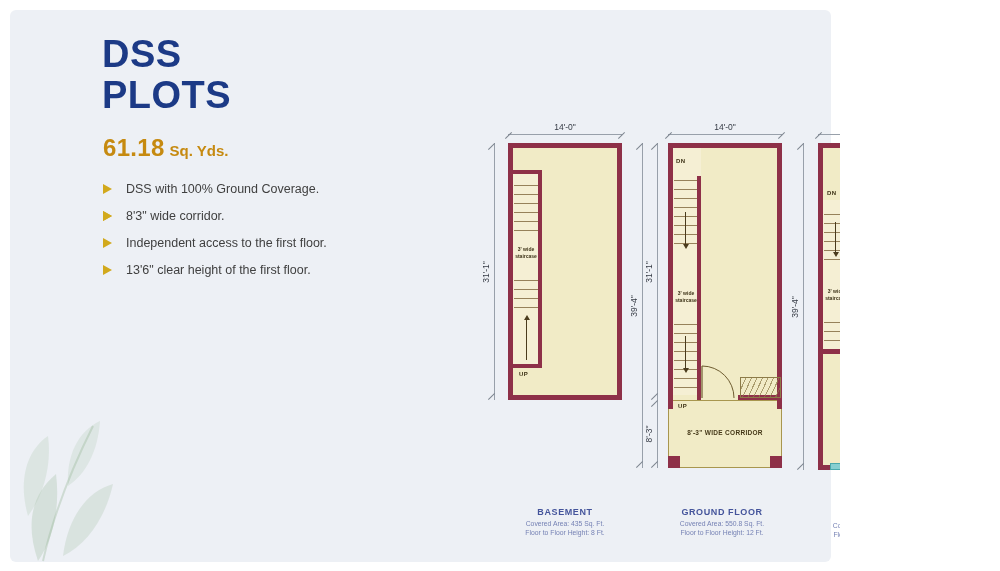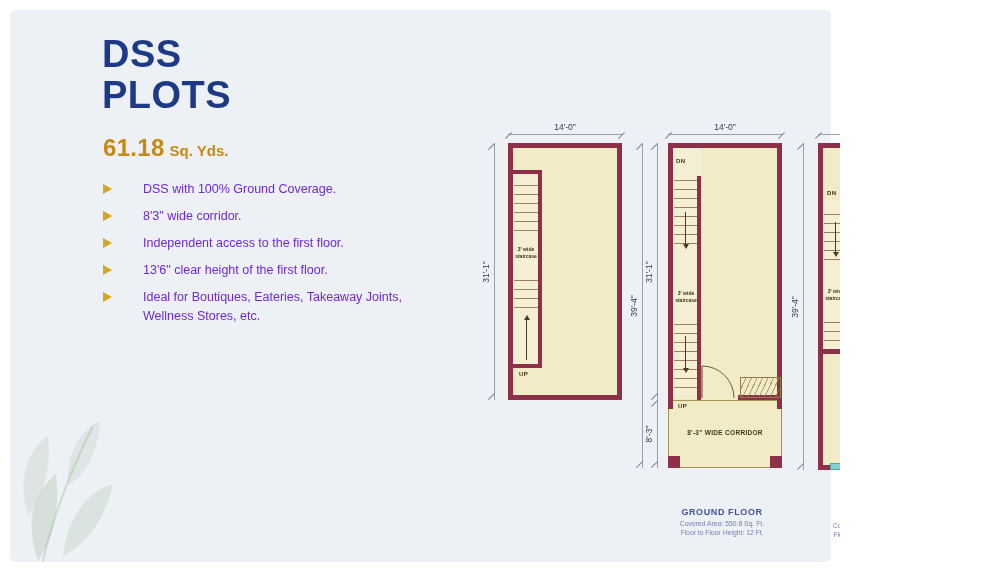--- a/index.html
+++ b/index.html
@@ -7,21 +7,21 @@
         font-family:"Liberation Sans",sans-serif;}
   .slide{position:absolute;left:10px;top:10px;right:9px;bottom:9px;background:#edf0f5;border-radius:6px;}
 
   
   .title{position:absolute;left:102px;top:34px;font-size:38px;line-height:41px;font-weight:700;
          color:#1c3a86;letter-spacing:.5px;z-index:2;}
   .area{position:absolute;left:103px;top:134px;color:#c68a10;z-index:2;}
   .area .v{font-size:24px;font-weight:700;letter-spacing:.3px;}
   .area .u{font-size:15px;font-weight:700;margin-left:5px;}
   .features{position:absolute;left:103px;top:180px;width:330px;margin:0;padding:0;list-style:none;z-index:2;}
-  .features li{position:relative;padding-left:40px;margin-bottom:7.5px;font-size:12.5px;line-height:1.55;color:#6d28d9;}
+  .features li{position:relative;padding-left:23px;margin-bottom:7.5px;font-size:12.5px;line-height:1.55;color:#404040;}
   .features li .tri{position:absolute;left:0;top:4px;width:0;height:0;
          border-left:9px solid #d2a91c;border-top:5.5px solid transparent;border-bottom:5.5px solid transparent;}
 
   
   .plan{position:absolute;background:#f1ebc6;border:5px solid #8e3048;box-sizing:border-box;z-index:1;}
   .wall{position:absolute;background:#8e3048;z-index:3;}
   .fillgap{position:absolute;background:#f1ebc6;z-index:2;}
   .shaft{position:absolute;background:#f5efd4;z-index:2;}
   .treads{position:absolute;background:repeating-linear-gradient(180deg,transparent 0 8px,#96815a 8px 9px);z-index:2;}
   .stxt{position:absolute;font-size:5px;line-height:6.5px;font-weight:700;text-align:center;color:#3c3116;z-index:4;}
@@ -80,21 +80,20 @@
   <div class="area">
     <span class="v">61.18</span><span class="u">Sq. Yds.</span>
   </div>
 
   <ul class="features">
     <li><span class="tri"></span><span>DSS  with 100% Ground Coverage.</span></li>
     <li><span class="tri"></span></li>
     <li><span class="tri"></span><span>8'3" wide corridor.</span></li>
     <li><span class="tri"></span><span>Independent access to the first floor.</span></li>
     <li><span class="tri"></span><span>13'6" clear height of the first floor.</span></li>
-    <li><span class="tri"></span><span>Ideal for Boutiques, Eateries, Takeaway Joints, Wellness Stores, etc.</span></li>
   </ul>
 
   <div>
     <div class="dimh" style="left:508px;top:134px;width:114px;">
       <span class="dlab">14'-0"</span>
     </div>
     <div class="dimv" style="left:494px;top:143px;height:257px;">
       <span class="dlab">31'-1"</span>
     </div>
     <div class="plan" style="left:508px;top:143px;width:114px;height:257px;"></div>
@@ -166,20 +165,25 @@
     <div class="shaft" style="left:823px;top:200px;width:28px;height:154px;"></div>
     <div class="wall" style="left:847px;top:200px;width:4px;height:154px;"></div>
     <div class="wall" style="left:823px;top:349px;width:28px;height:5px;"></div>
     <div class="treads" style="left:824px;top:206px;width:23px;height:56px;"></div>
     <div class="arrow down" style="left:835px;top:222px;height:30px;"></div>
     <div class="stxt" style="left:820px;top:288px;width:32px;">3' wide staircase</div>
     <div class="treads" style="left:824px;top:314px;width:23px;height:34px;"></div>
     <div class="teal" style="left:830px;top:463px;width:88px;height:7px;"></div>
   </div>
 
+  <div class="floor-label" style="left:487px;top:507px;">
+    <div class="t">BASEMENT</div>
+    <div class="s">Covered Area: 435 Sq. Ft.</div>
+    <div class="s">Floor to Floor Height: 8 Ft.</div>
+  </div>
   <div class="floor-label" style="left:644px;top:507px;">
     <div class="t">GROUND FLOOR</div>
     <div class="s">Covered Area: 550.8 Sq. Ft.</div>
     <div class="s">Floor to Floor Height: 12 Ft.</div>
   </div>
   <div class="floor-label" style="left:797px;top:509px;">
     <div class="t">WIDE FLOOR</div>
     <div class="s">Covered Area: 550.8 Sq. Ft.</div>
     <div class="s">Floor to Floor Height: 14 Ft.</div>
   </div>

